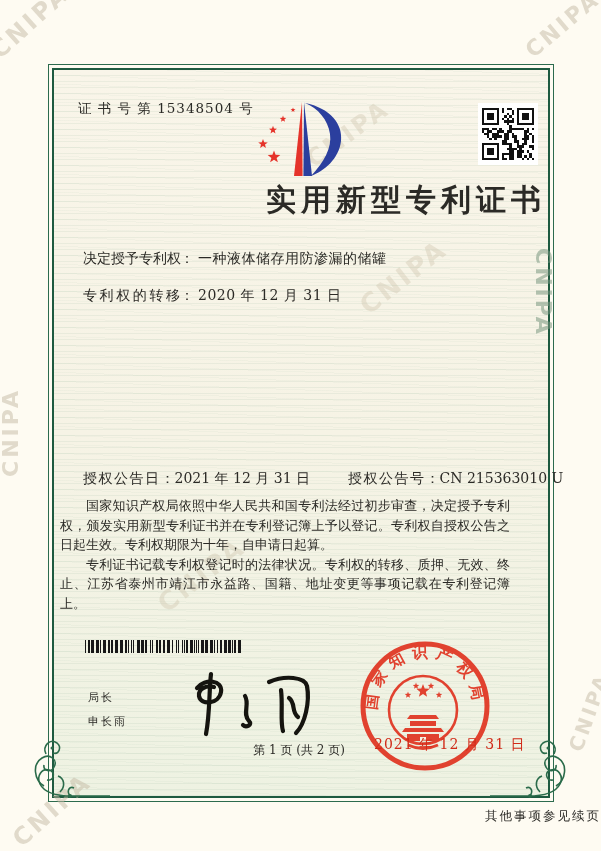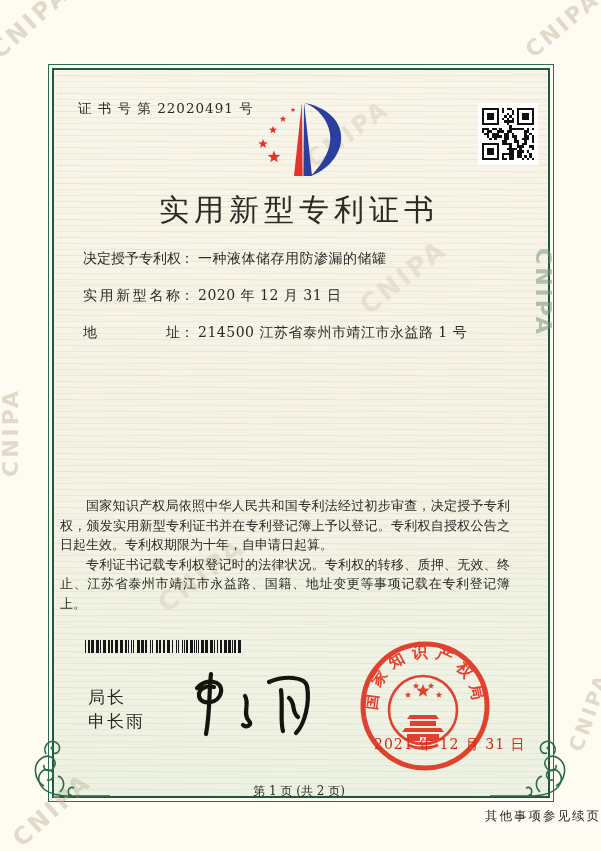--- a/index.html
+++ b/index.html
@@ -17,43 +17,43 @@
   
   .wm{position:absolute;font-family:"DejaVu Sans","Liberation Sans",sans-serif;
       font-weight:bold;letter-spacing:3px;color:rgba(196,186,164,.5);pointer-events:none;z-index:3;}
   .wm.inner{color:rgba(205,194,170,.38);}
   .wm.green{color:rgba(122,152,128,.55);}
   
   .cert-no{position:absolute;left:78px;top:100px;font-size:13.5px;letter-spacing:1px;z-index:4;}
   .logo{position:absolute;left:248px;top:96px;z-index:4;}
   .qr{position:absolute;left:478px;top:103px;width:60px;height:62px;background:#fff;
       display:flex;align-items:center;justify-content:center;z-index:4;}
-  .title{position:absolute;left:52px;top:180px;width:494px;text-align:center;
-         font-size:30px;font-weight:normal;letter-spacing:5px;z-index:4;margin-top:10px;}
+  .title{position:absolute;left:52px;top:180px;width:494px;text-align:right;
+         font-size:30px;font-weight:bold;letter-spacing:5px;z-index:4;}
   
   .fields{position:absolute;left:83px;top:248px;z-index:4;font-size:14px;}
   .frow{height:37px;line-height:20px;white-space:nowrap;}
   .flabel{display:inline-block;width:97px;text-align:justify;text-align-last:justify;vertical-align:top;}
   .fcolon{display:inline-block;vertical-align:top;}
   .fvalue{display:inline-block;margin-left:4px;vertical-align:top;letter-spacing:.5px;}
   .grant{position:absolute;left:83px;top:470px;font-size:14px;white-space:nowrap;z-index:4;}
   .grant .glabel{letter-spacing:1.5px;}
   .grant .g2{margin-left:38px;}
   
   .paras{position:absolute;left:60px;top:496px;width:450px;z-index:4;
          font-size:13px;line-height:19.5px;text-align:justify;}
   .paras p{margin:0;text-indent:2em;}
   
   .barcode{position:absolute;left:85px;top:640px;z-index:4;}
-  .signer{position:absolute;left:88px;top:686px;z-index:4;font-size:17px;line-height:24px;letter-spacing:2px;font-family:Liberation Serif, serif;}
+  .signer{position:absolute;left:88px;top:686px;z-index:4;font-size:11px;line-height:24px;letter-spacing:2px;}
   .signature{position:absolute;left:183px;top:668px;z-index:5;}
   .seal{position:absolute;left:350px;top:631px;z-index:5;opacity:.93;}
   .seal-date{position:absolute;left:374px;top:736px;z-index:6;color:#d12a18;
              font-size:14px;letter-spacing:1px;white-space:nowrap;}
-  .page-ind{position:absolute;left:52px;top:783px;width:494px;text-align:center;font-size:12px;z-index:4;}
+  .page-ind{position:absolute;left:52px;top:742px;width:494px;text-align:center;font-size:12px;z-index:4;}
   .note{position:absolute;left:0;top:808px;width:601px;text-align:right;font-size:12.5px;letter-spacing:2px;z-index:4;}
   .flourish{position:absolute;z-index:6;}
 </style>
 </head>
 <body>
 
 <div class="page">
 
   <div class="wm" style="left:-18px;top:8px;transform:rotate(-42deg);font-size:24px;">CNIPA</div>
   <div class="wm" style="left:518px;top:12px;transform:rotate(-40deg);font-size:22px;">CNIPA</div>
@@ -61,21 +61,21 @@
   <div class="wm" style="left:-34px;top:420px;transform:rotate(-90deg);font-size:22px;">CNIPA</div>
   <div class="wm" style="left:4px;top:796px;transform:rotate(-42deg);font-size:24px;">CNIPA</div>
   <div class="wm" style="left:548px;top:700px;transform:rotate(-70deg);font-size:20px;">CNIPA</div>
 
   <div class="sheet"></div>
 
   <div class="wm inner" style="left:352px;top:262px;transform:rotate(-38deg);font-size:26px;">CNIPA</div>
   <div class="wm inner" style="left:150px;top:560px;transform:rotate(-38deg);font-size:26px;">CNIPA</div>
   <div class="wm inner" style="left:300px;top:120px;transform:rotate(-36deg);font-size:24px;">CNIPA</div>
 
-  <div class="cert-no">证 书 号 第 22020491 号</div>
+  <div class="cert-no">证 书 号 第 15348504 号</div>
 
   <svg class="logo" width="110" height="86" viewBox="0 0 110 86">
     <polygon points="54,6 46,80 54.6,80" fill="#e5332a"></polygon>
     <polygon points="56,6 55.4,80 64,80" fill="#2b3f9e"></polygon>
     <path d="M57,7 C82,12 95,28 93,45 C91,63 76,75 63,80 C76,66 84,52 82,38 C80,24 70,12 57,7 Z" fill="#2b3f9e"></path>
     <g fill="#e5332a">
         <polygon points="45.0,11.4 45.6,13.1 47.5,13.2 46.0,14.3 46.5,16.1 45.0,15.1 43.5,16.1 44.0,14.3 42.5,13.2 44.4,13.1"></polygon>
         <polygon points="35.0,19.6 35.8,21.8 38.2,21.9 36.4,23.4 37.0,25.8 35.0,24.4 33.0,25.8 33.6,23.4 31.8,21.9 34.2,21.8"></polygon>
         <polygon points="25.0,29.8 26.0,32.6 29.0,32.7 26.7,34.5 27.5,37.4 25.0,35.8 22.5,37.4 23.3,34.5 21.0,32.7 24.0,32.6"></polygon>
         <polygon points="15.0,43.0 16.2,46.3 19.8,46.5 17.0,48.6 17.9,52.0 15.0,50.1 12.1,52.0 13.0,48.6 10.2,46.5 13.8,46.3"></polygon>
@@ -223,27 +223,27 @@
       </svg>
   </div>
 
   <div class="title">实用新型专利证书</div>
 
   <div class="fields">
     <div class="frow">
       <span class="flabel">决定授予专利权</span><span class="fcolon">：</span><span class="fvalue">一种液体储存用防渗漏的储罐</span>
     </div>
     <div class="frow">
-      <span class="flabel">实用新型名称</span><span class="fcolon">：</span><span class="fvalue">2020 年 12 月 31 日</span>
+      <span class="flabel">专利权的转移</span><span class="fcolon">：</span><span class="fvalue">2020 年 12 月 31 日</span>
     </div>
-    <div class="frow">
-      <span class="flabel">地址</span><span class="fcolon">：</span><span class="fvalue">214500 江苏省泰州市靖江市永益路 1 号</span>
-    </div>
-  </div>
-
+  </div>
+
+  <div class="grant">
+    <span class="glabel">授权公告日</span><span>：</span><span>2021 年 12 月 31 日</span><span class="g2 glabel">授权公告号</span><span>：</span><span>CN 215363010 U</span>
+  </div>
 
   <div class="paras">
     <p>国家知识产权局依照中华人民共和国专利法经过初步审查，决定授予专利权，颁发实用新型专利证书并在专利登记簿上予以登记。专利权自授权公告之日起生效。专利权期限为十年，自申请日起算。</p>
     <p>专利证书记载专利权登记时的法律状况。专利权的转移、质押、无效、终止、江苏省泰州市靖江市永益路、国籍、地址变更等事项记载在专利登记簿上。</p>
   </div>
 
   <svg class="barcode" id="barcode-svg" width="158" height="13" viewBox="0 0 158 13">
       <rect x="0" y="0" width="1" height="13" fill="#171717"></rect>
       <rect x="3" y="0" width="2" height="13" fill="#171717"></rect>
       <rect x="6" y="0" width="3" height="13" fill="#171717"></rect>

